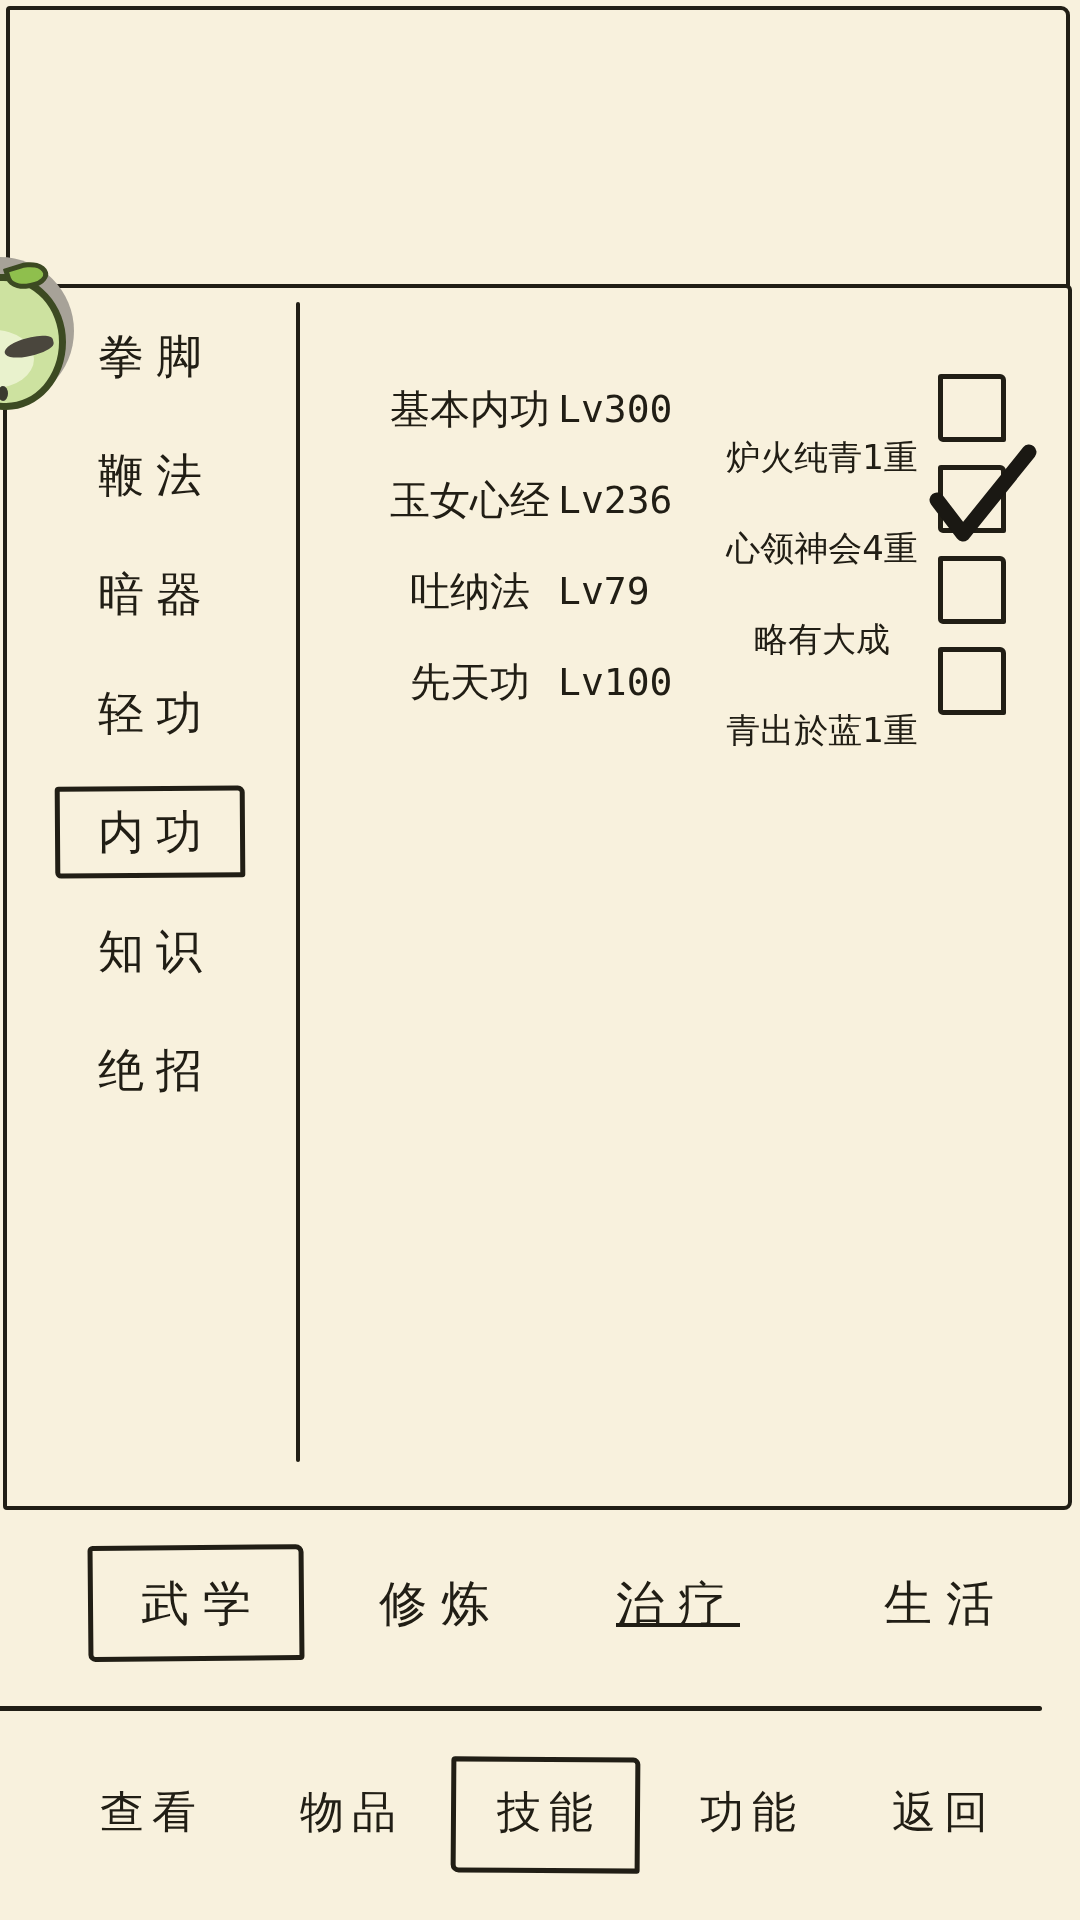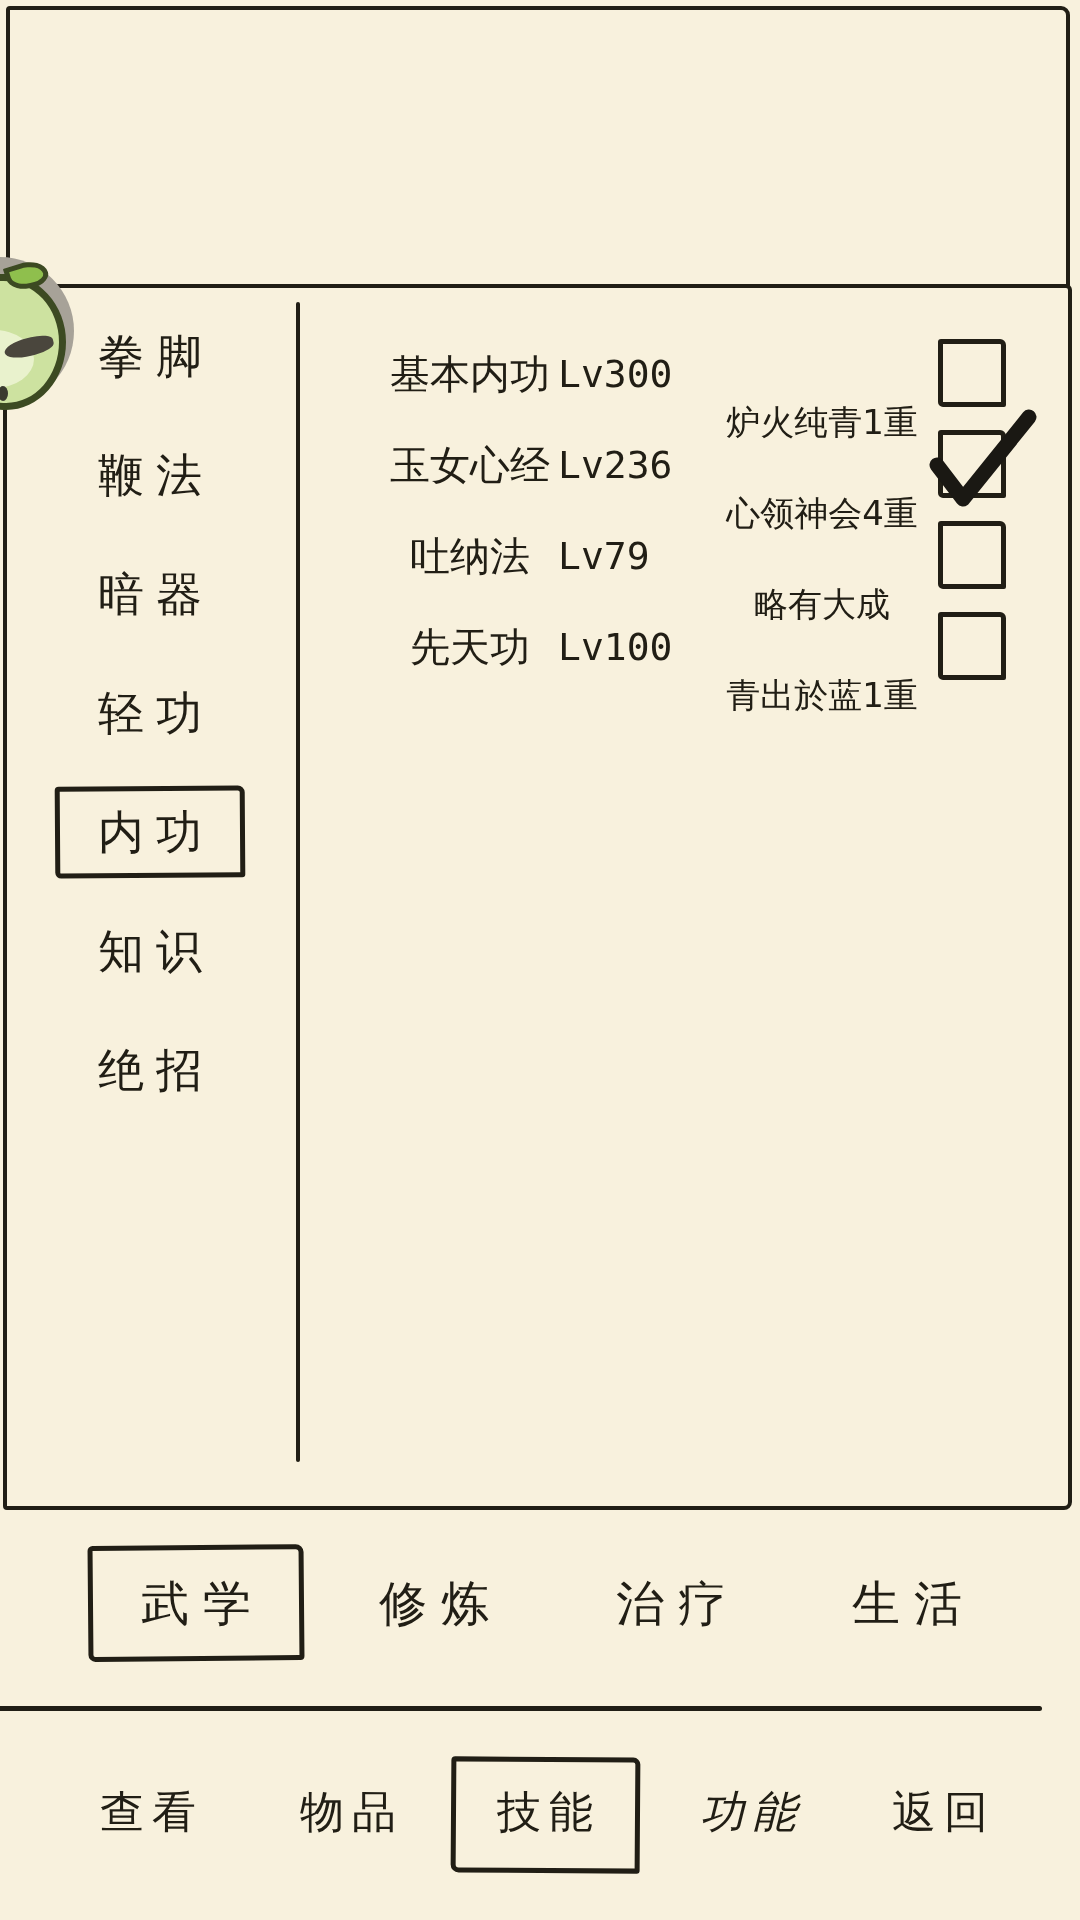--- a/index.html
+++ b/index.html
@@ -43,21 +43,21 @@
   .side-item .pill{
     display:flex;align-items:center;justify-content:center;
     font-size:46px;letter-spacing:12px;text-indent:12px;
     padding:18px 18px;line-height:1;cursor:pointer;
   }
   .side-item .pill.selected{
     border:5px solid var(--ink);border-radius:4px 7px 3px 6px;
     transform:rotate(-0.4deg);padding:18px 26px;
   }
   
-  .skill-list{position:absolute;left:300px;top:328px;width:770px;z-index:4;}
+  .skill-list{position:absolute;left:300px;top:363px;width:770px;z-index:4;}
   .skill-row{position:relative;height:91px;}
   .cell{position:absolute;top:50%;transform:translateY(-50%);line-height:1;white-space:nowrap;}
   .cell-name{left:0;width:340px;text-align:center;font-size:40px;}
   .cell-lv{left:258px;width:180px;font-size:38px;font-family:"DejaVu Sans Mono",monospace;}
   .cell-grade{left:412px;width:220px;text-align:center;font-size:34px;margin-top:48px;}
   .checkbox{
     position:absolute;left:638px;top:11px;width:58px;height:58px;
     border:5px solid var(--ink);border-radius:3px 6px 2px 5px;cursor:pointer;
   }
   .check-svg{position:absolute;left:-16px;top:-28px;width:112px;height:110px;overflow:visible;}
@@ -157,25 +157,25 @@
       <span class="cell cell-lv">Lv100</span>
       <span class="cell cell-grade">青出於蓝1重</span>
       <span class="checkbox"></span>
     </div>
 
   </div>
 
   <div class="cat-tab-box"></div>
   <span class="cat-label" style="left:196px;top:1603px;">武学</span>
   <span class="cat-label" style="left:434px;top:1603px;">修炼</span>
-  <span class="cat-label" style="left:671px;top:1603px;">治疗</span>
-  <span class="cat-label" style="left:907px;top:1603px;text-align:center;">生活</span>
+  <span class="cat-label" style="left:671px;top:1603px;text-decoration:underline;">治疗</span>
+  <span class="cat-label" style="left:939px;top:1603px;text-align:center;">生活</span>
 
   <div class="divider-h"></div>
 
   <div class="nav-tab-box"></div>
   <span class="nav-label" style="left:148px;top:1812px;">查看</span>
   <span class="nav-label" style="left:348px;top:1812px;">物品</span>
   <span class="nav-label" style="left:545px;top:1812px;">技能</span>
-  <span class="nav-label" style="left:748px;top:1812px;font-style:italic;">功能</span>
+  <span class="nav-label" style="left:748px;top:1812px;">功能</span>
   <span class="nav-label" style="left:940px;top:1812px;">返回</span>
 
 </div>
 
 </body></html>

